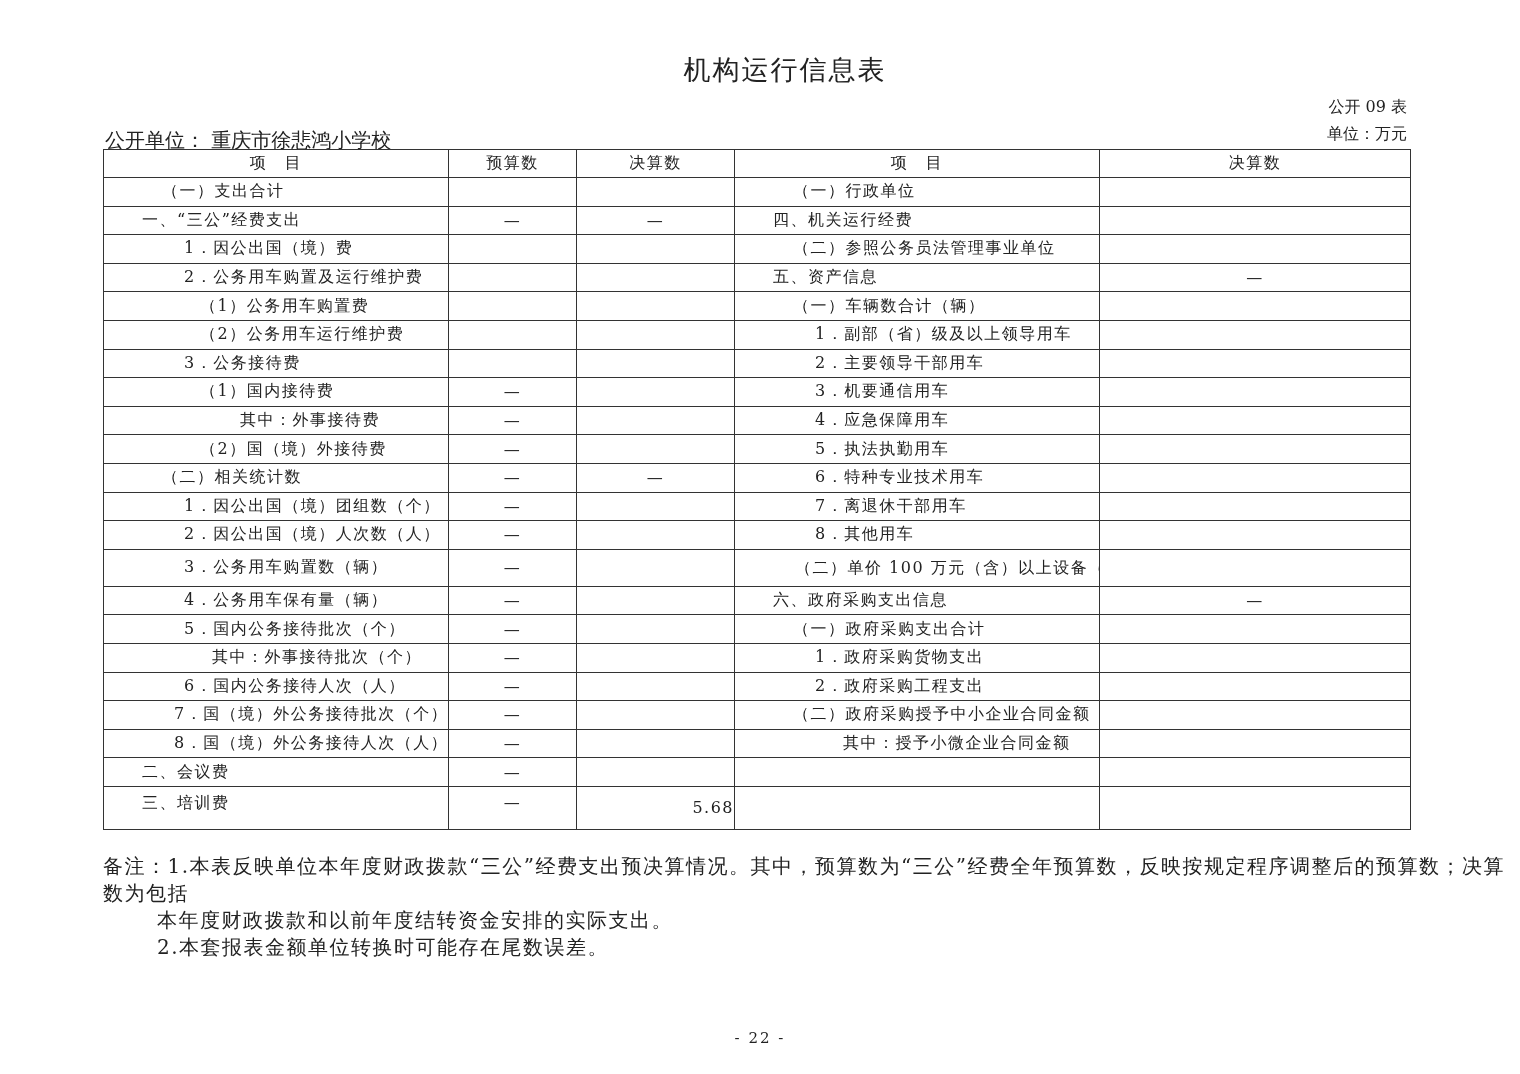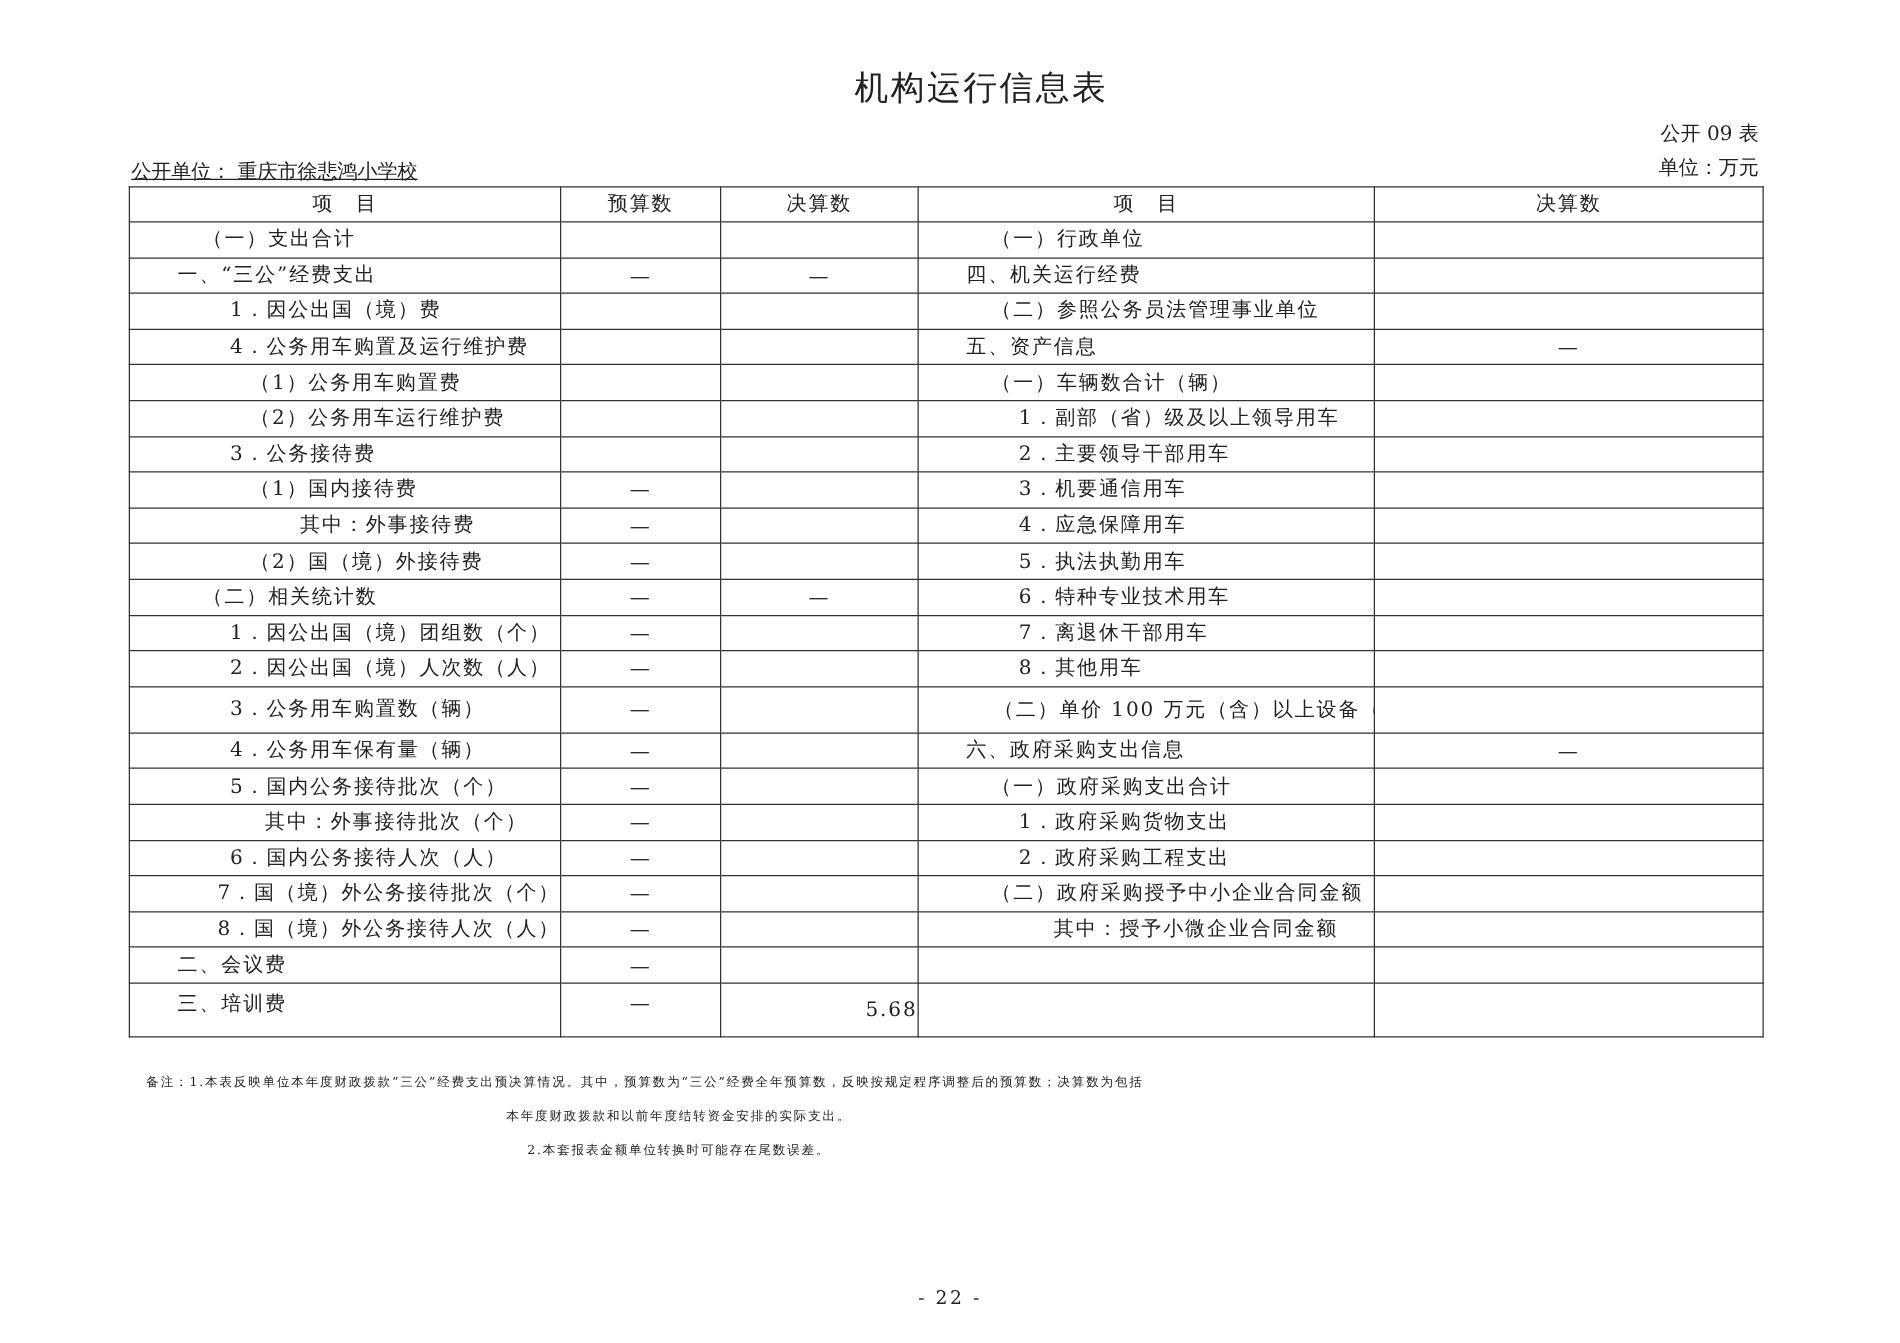--- a/index.html
+++ b/index.html
@@ -7,21 +7,21 @@
     width: 1520px; height: 1074px; position: relative; overflow: hidden;
     font-family: "DejaVu Serif", "Liberation Serif", serif;
     color: #222;
   }
   .title {
     position: absolute; left: 0; width: 1570px; top: 52px;
     text-align: center; font-size: 27px; letter-spacing: 2px; color: #222;
   }
   .form-code { position: absolute; right: 113px; top: 97px; font-size: 16px; margin-left: 42px; }
   .unit { position: absolute; right: 113px; top: 124px; font-size: 16px; }
-  .org { position: absolute; left: 105px; top: 127px; font-size: 16px; text-decoration: underline; }
+  .org { position: absolute; left: 105px; top: 127px; font-size: 20px; }
   table.grid {
     position: absolute; left: 103px; top: 149px;
     border-collapse: collapse; table-layout: fixed;
     width: 1307px;
   }
   table.grid td {
     border: 1.3px solid #333; padding: 0; height: 27.6px;
     font-size: 16px; letter-spacing: 1.5px; white-space: nowrap; overflow: hidden;
     vertical-align: middle;
   }
@@ -36,23 +36,22 @@
   .ind2 { padding-left: 80px !important; }
   .ind3 { padding-left: 96px !important; }
   .ind4 { padding-left: 136px !important; }
   .ind5 { padding-left: 108px !important; }
   .ind6 { padding-left: 70px !important; margin-top: 31px; }
   .r0 { padding-left: 38px !important; }
   .r1 { padding-left: 58px !important; }
   .r2 { padding-left: 80px !important; }
   .r3 { padding-left: 108px !important; }
   .notes {
-    position: absolute; left: 117px; top: 853px; font-size: 10px; line-height: 27px;
+    position: absolute; left: 103px; top: 853px; font-size: 20px; line-height: 27px;
     letter-spacing: 1.5px;
-    text-align: center;
   }
   .notes .indent { padding-left: 54px; }
   .page-no {
     position: absolute; left: 0; width: 1520px; top: 1029px; text-align: center;
     font-size: 15px; letter-spacing: 2px;
   }
 </style>
 </head>
 <body>
 
@@ -92,21 +91,21 @@
     <td class="dash"></td>
   </tr>
   <tr>
     <td class="ind2">1．因公出国（境）费</td>
     <td class="dash"></td>
     <td class="dash"></td>
     <td class="r1">（二）参照公务员法管理事业单位</td>
     <td class="dash"></td>
   </tr>
   <tr>
-    <td class="ind2">4．公务用车购置及运行维护费</td>
+    <td class="ind2">2．公务用车购置及运行维护费</td>
     <td class="dash"></td>
     <td class="dash"></td>
     <td class="r0">五、资产信息</td>
     <td class="dash">—</td>
   </tr>
   <tr>
     <td class="ind3">（1）公务用车购置费</td>
     <td class="dash"></td>
     <td class="dash"></td>
     <td class="r1">（一）车辆数合计（辆）</td>

